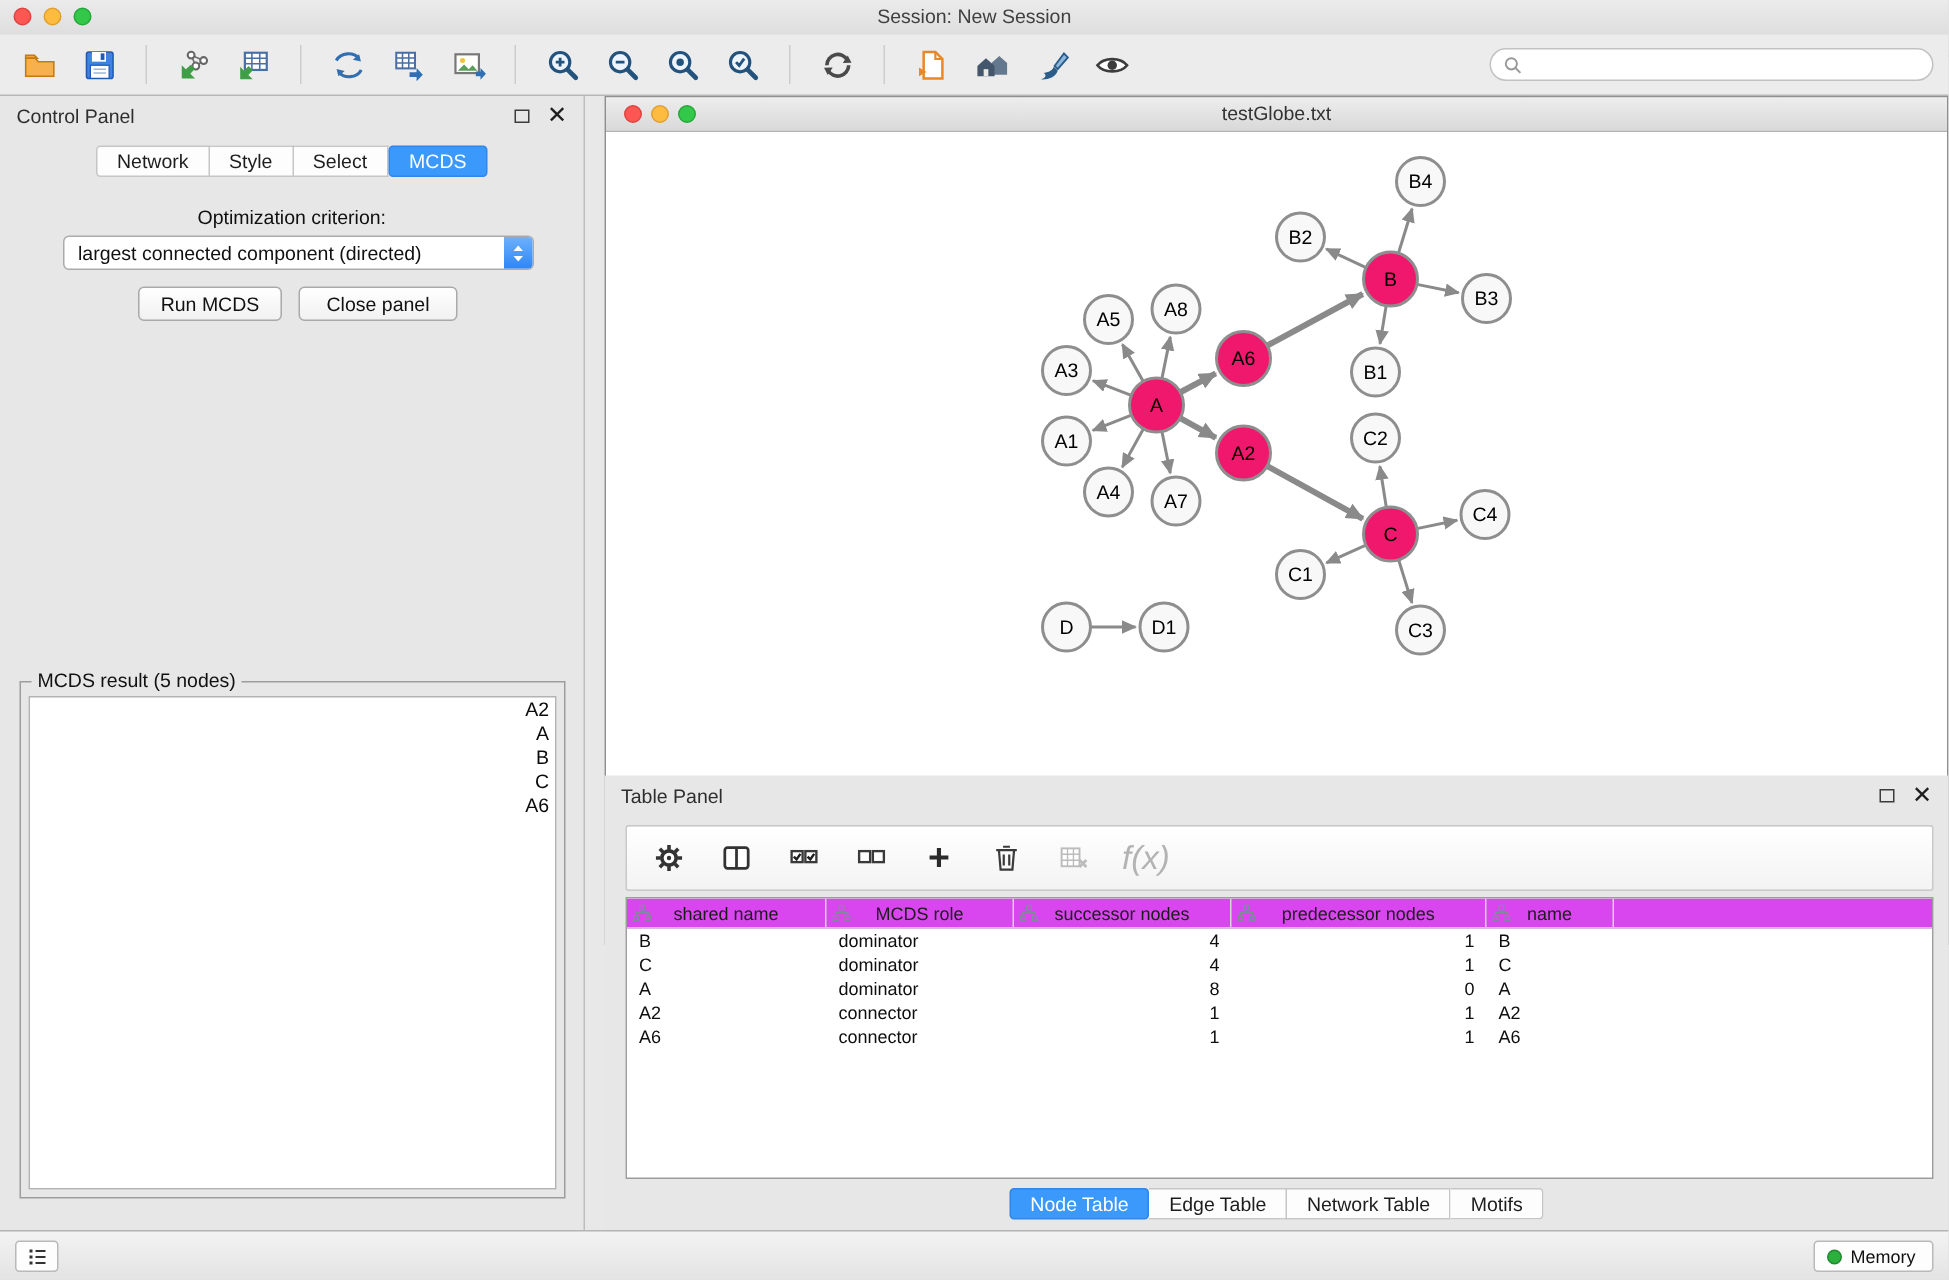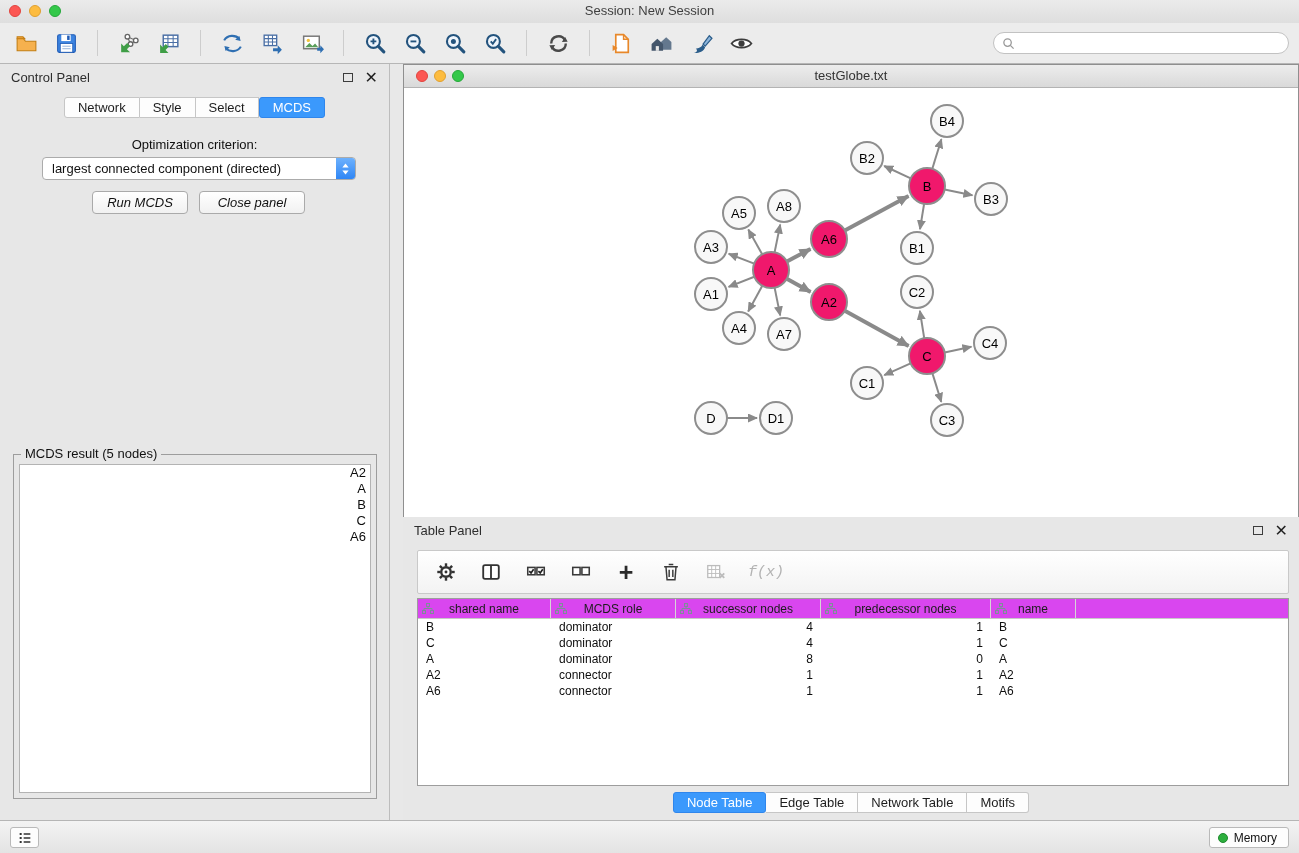--- a/index.html
+++ b/index.html
@@ -44,21 +44,21 @@
   .tabbtn:last-child{ border-radius:0 3px 3px 0; }
   .tabbtn.active{ background:var(--accent); border:1px solid #2f86ec; color:#fff; border-radius:3px; }
   .opt-label{ position:absolute; top:73px; left:0; right:0; text-align:center; font-size:13px; color:#101010; }
   .dropdown{ position:absolute; top:93px; left:42px; width:314px; height:23px; background:#fff;
     border:1px solid #ababab; border-radius:4px; display:flex; align-items:center; font-size:13px; color:#111; }
   .dropdown .val{ flex:1; padding-left:9px; white-space:nowrap; overflow:hidden; }
   .dropdown .step{ width:19px; height:21px; border-radius:0 3px 3px 0;
     background:linear-gradient(#6db1fd,#2f86f5); display:flex; align-items:center; justify-content:center; }
   .pushbtn{ position:absolute; height:23px; background:linear-gradient(#ffffff,#f1f1f1);
     border:1px solid #aaa; border-radius:4px; font-size:13px; color:#111;
-    display:flex; align-items:center; justify-content:center;font-style:italic; }
+    display:flex; align-items:center; justify-content:center; }
   .groupbox{ position:absolute; left:13px; top:390px; width:364px; height:345px; border:1px solid #9d9d9d;text-align:right; }
   .groupbox .legend{ position:absolute; top:-9px; left:7px; background:#e7e7e7; padding:0 4px;
     font-size:13px; color:#111; }
   .result-box{ position:absolute; left:5px; right:5px; top:9px; bottom:5px; background:#fff;
     border:1px solid #b3b3b3; overflow:hidden; }
   .result-item{ font-size:13px; color:#0c0c0c; line-height:16px; padding:0 4px; }
 
   
   .net-window{ position:absolute; left:403px; top:64px; width:896px; height:566px;
     background:#fff; border:1px solid #8f8f8f; }
@@ -73,21 +73,21 @@
     background:repeating-linear-gradient(135deg,transparent 0 3px,#bdbdbd 3px 4px); }
 
   
   .table-panel{ position:absolute; left:403px; top:517px; right:0; bottom:33px; background:#e7e7e7; }
   .tp-toolbar{ position:absolute; left:14px; right:10px; top:33px; height:44px;
     background:linear-gradient(#ffffff,#f3f3f3); border:1px solid #c9c9c9; border-radius:2px;
     display:flex; align-items:center; gap:19px; padding:0 15px; }
   .tp-toolbar .tbtn{ width:26px; height:26px; }
   .tp-toolbar svg{ width:22px; height:22px; }
   .plus-glyph{ font-size:25px; font-weight:bold; color:#2b2b2b; line-height:22px; }
-  .fx{ font-family:Liberation Mono, monospace; font-style:italic; font-size:15px; color:#b3b3b3; }
+  .fx{ font-family:Liberation Sans, sans-serif; font-style:italic; font-size:22px; color:#b3b3b3; }
   .tp-table{ position:absolute; left:14px; right:10px; top:81px; height:188px; background:#fff;
     border:1px solid #9d9d9d; overflow:hidden; }
   .thead{ display:flex; height:20px; background:#d946ef; border-bottom:1px solid #c9c9c9; }
   .th{ position:relative; border-right:1px solid #d6d6d6; font-size:12px; color:#1c1c1c;
     display:flex; align-items:center; justify-content:center; }
   .th svg{ position:absolute; left:4px; top:4px; }
   .tr{ display:flex; height:16px; align-items:center; font-size:12px; color:#0e0e0e; }
   .td{ padding:0 8px; white-space:nowrap; overflow:hidden; }
   .td.num{ text-align:right; }
   .tp-tabs{ position:absolute; left:0; right:0; bottom:7px; display:flex; justify-content:center; }

